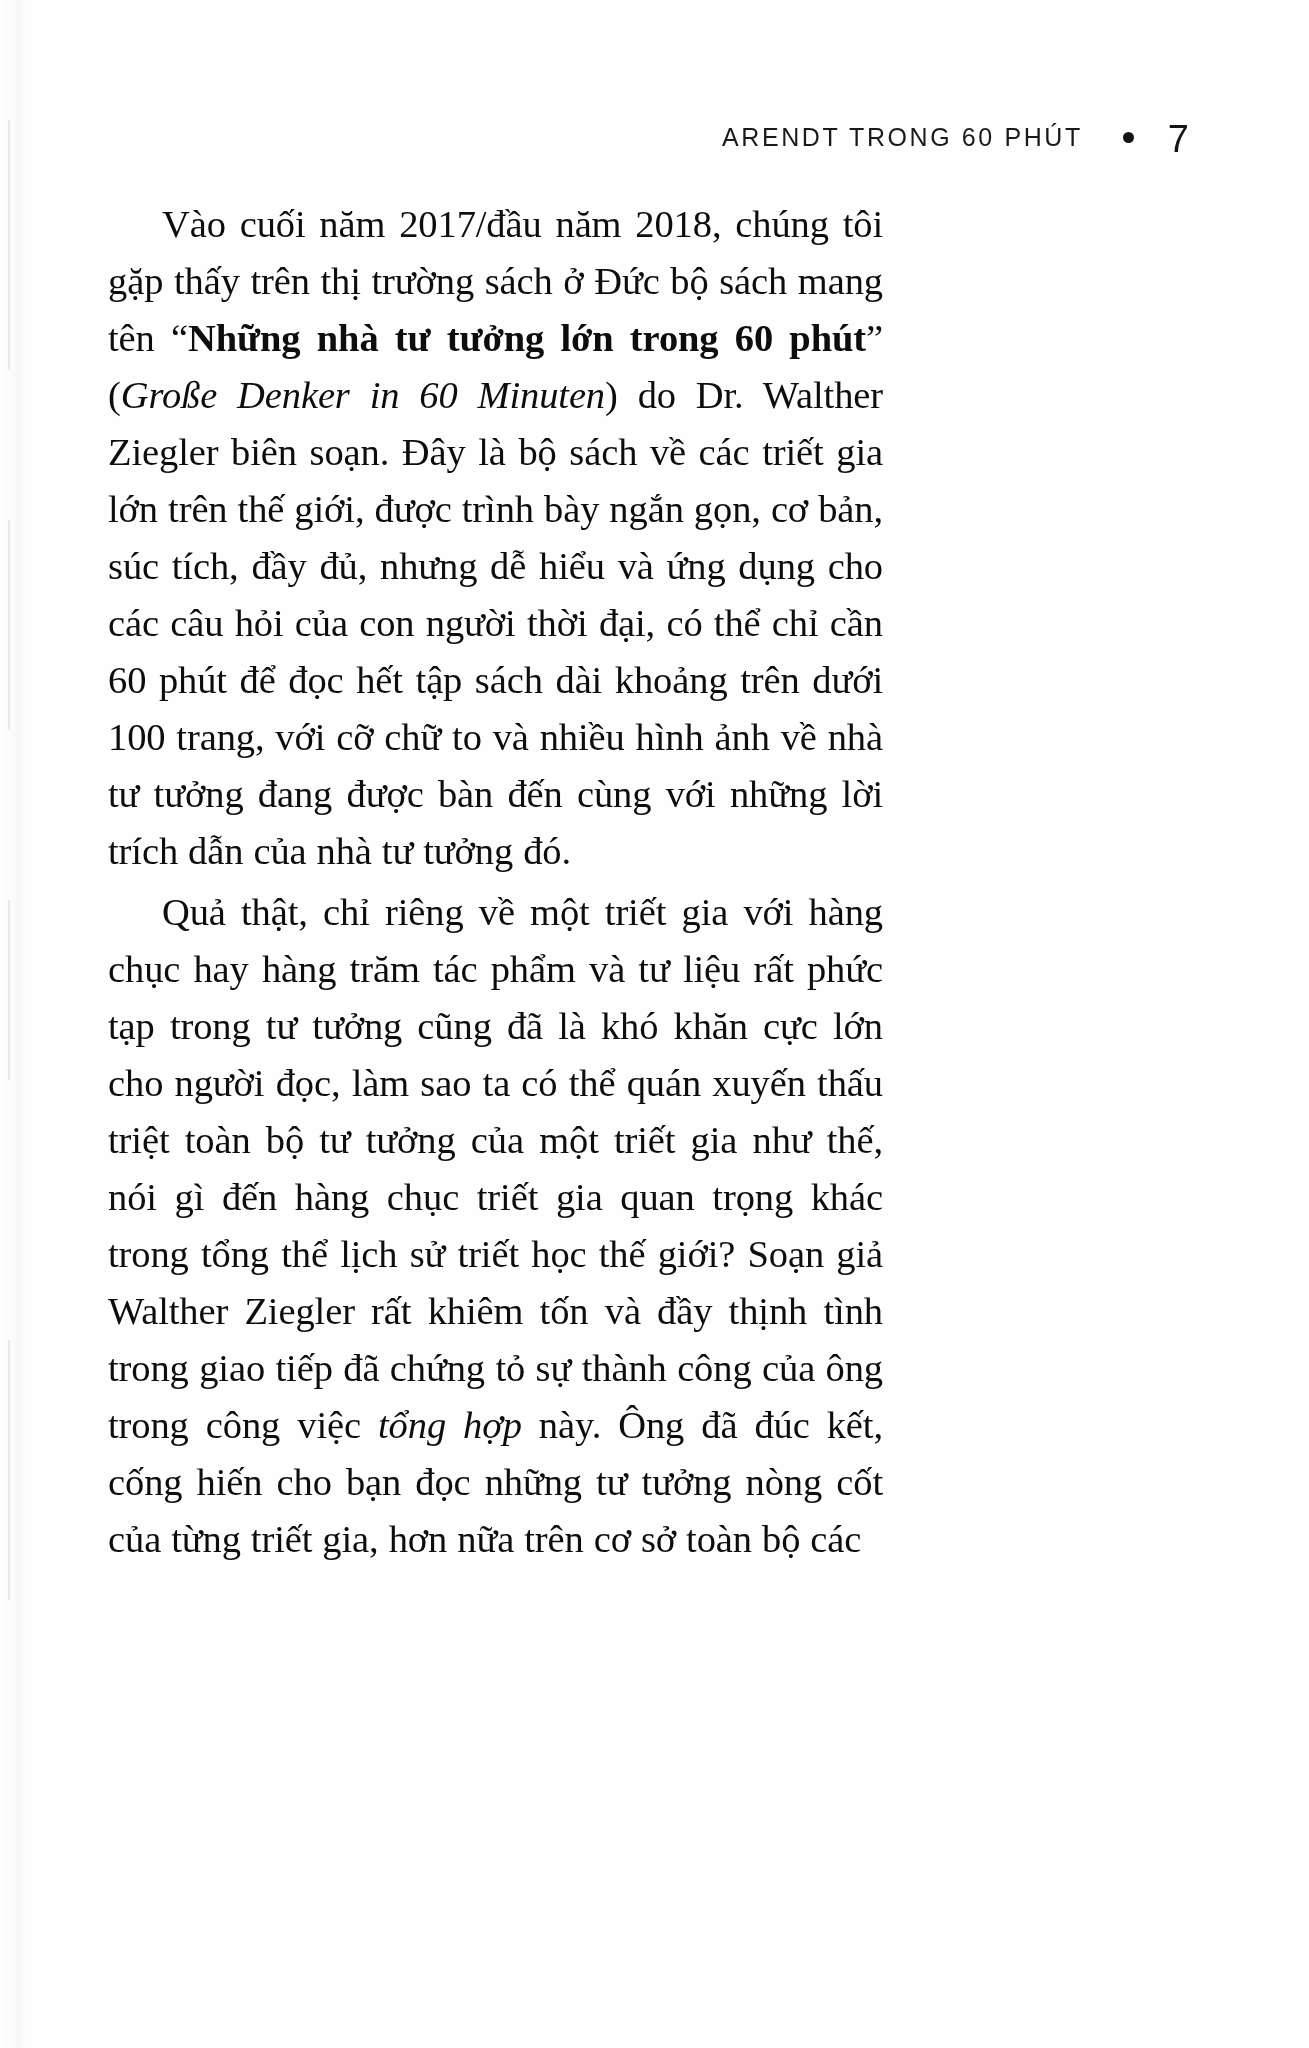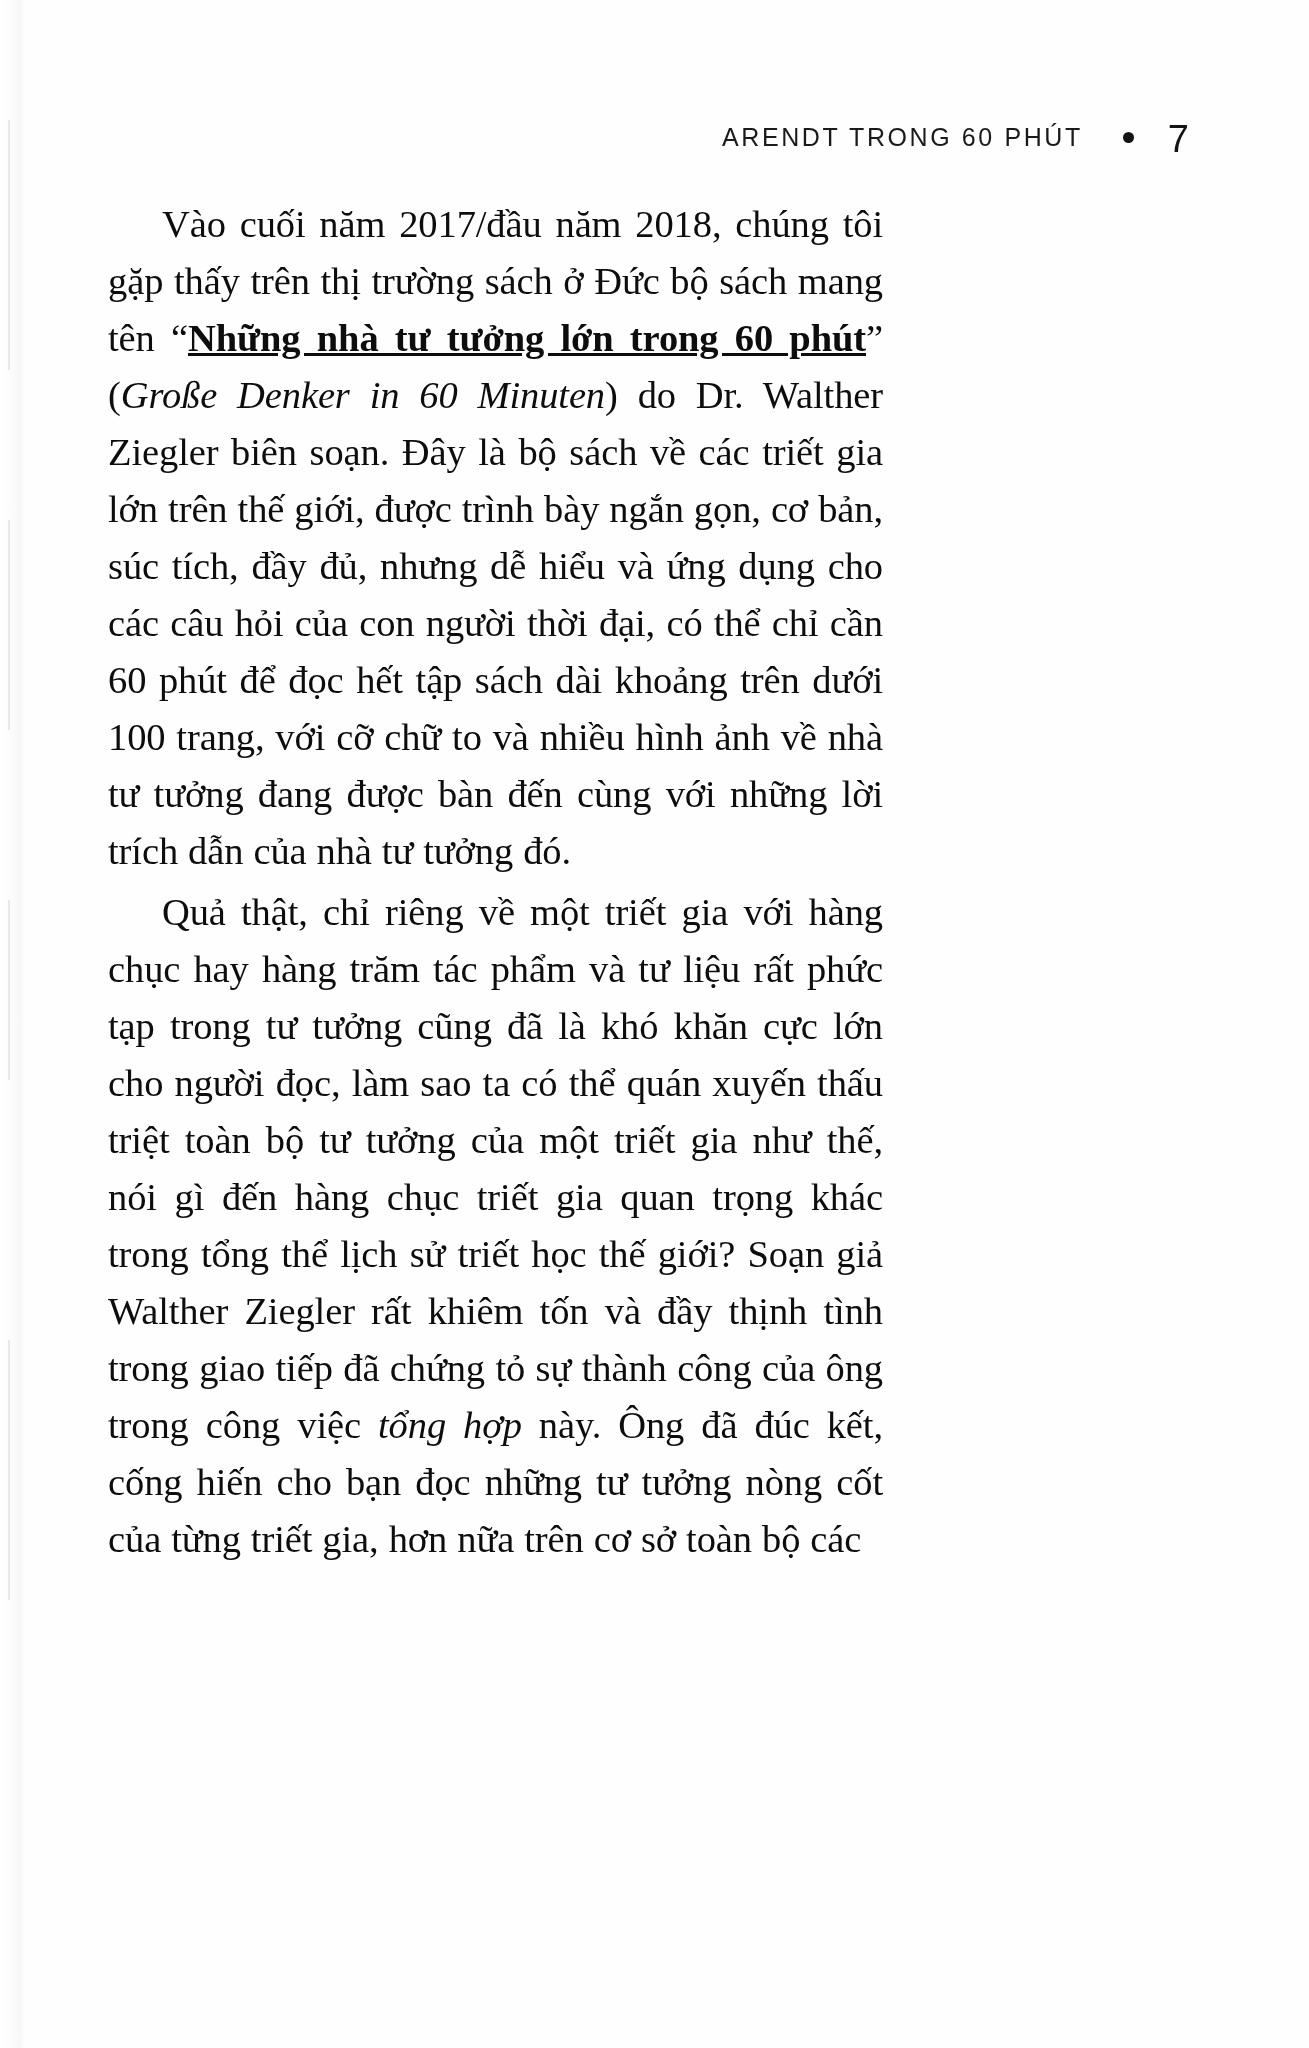--- a/index.html
+++ b/index.html
@@ -94,21 +94,20 @@
     line-height: 57px;
     text-indent: 54px;
     letter-spacing: -0.1px;
     word-spacing: 0.5px;
     -webkit-font-smoothing: antialiased;
   }
   .para + .para { margin-top: 4px; }
 
   .para b {
     font-weight: 700;
-    text-decoration: underline;
   }
   .para i {
     font-style: italic;
     margin-top: 28px;
   }
 </style>
 </head>
 <body>
 
 <div class="page">

